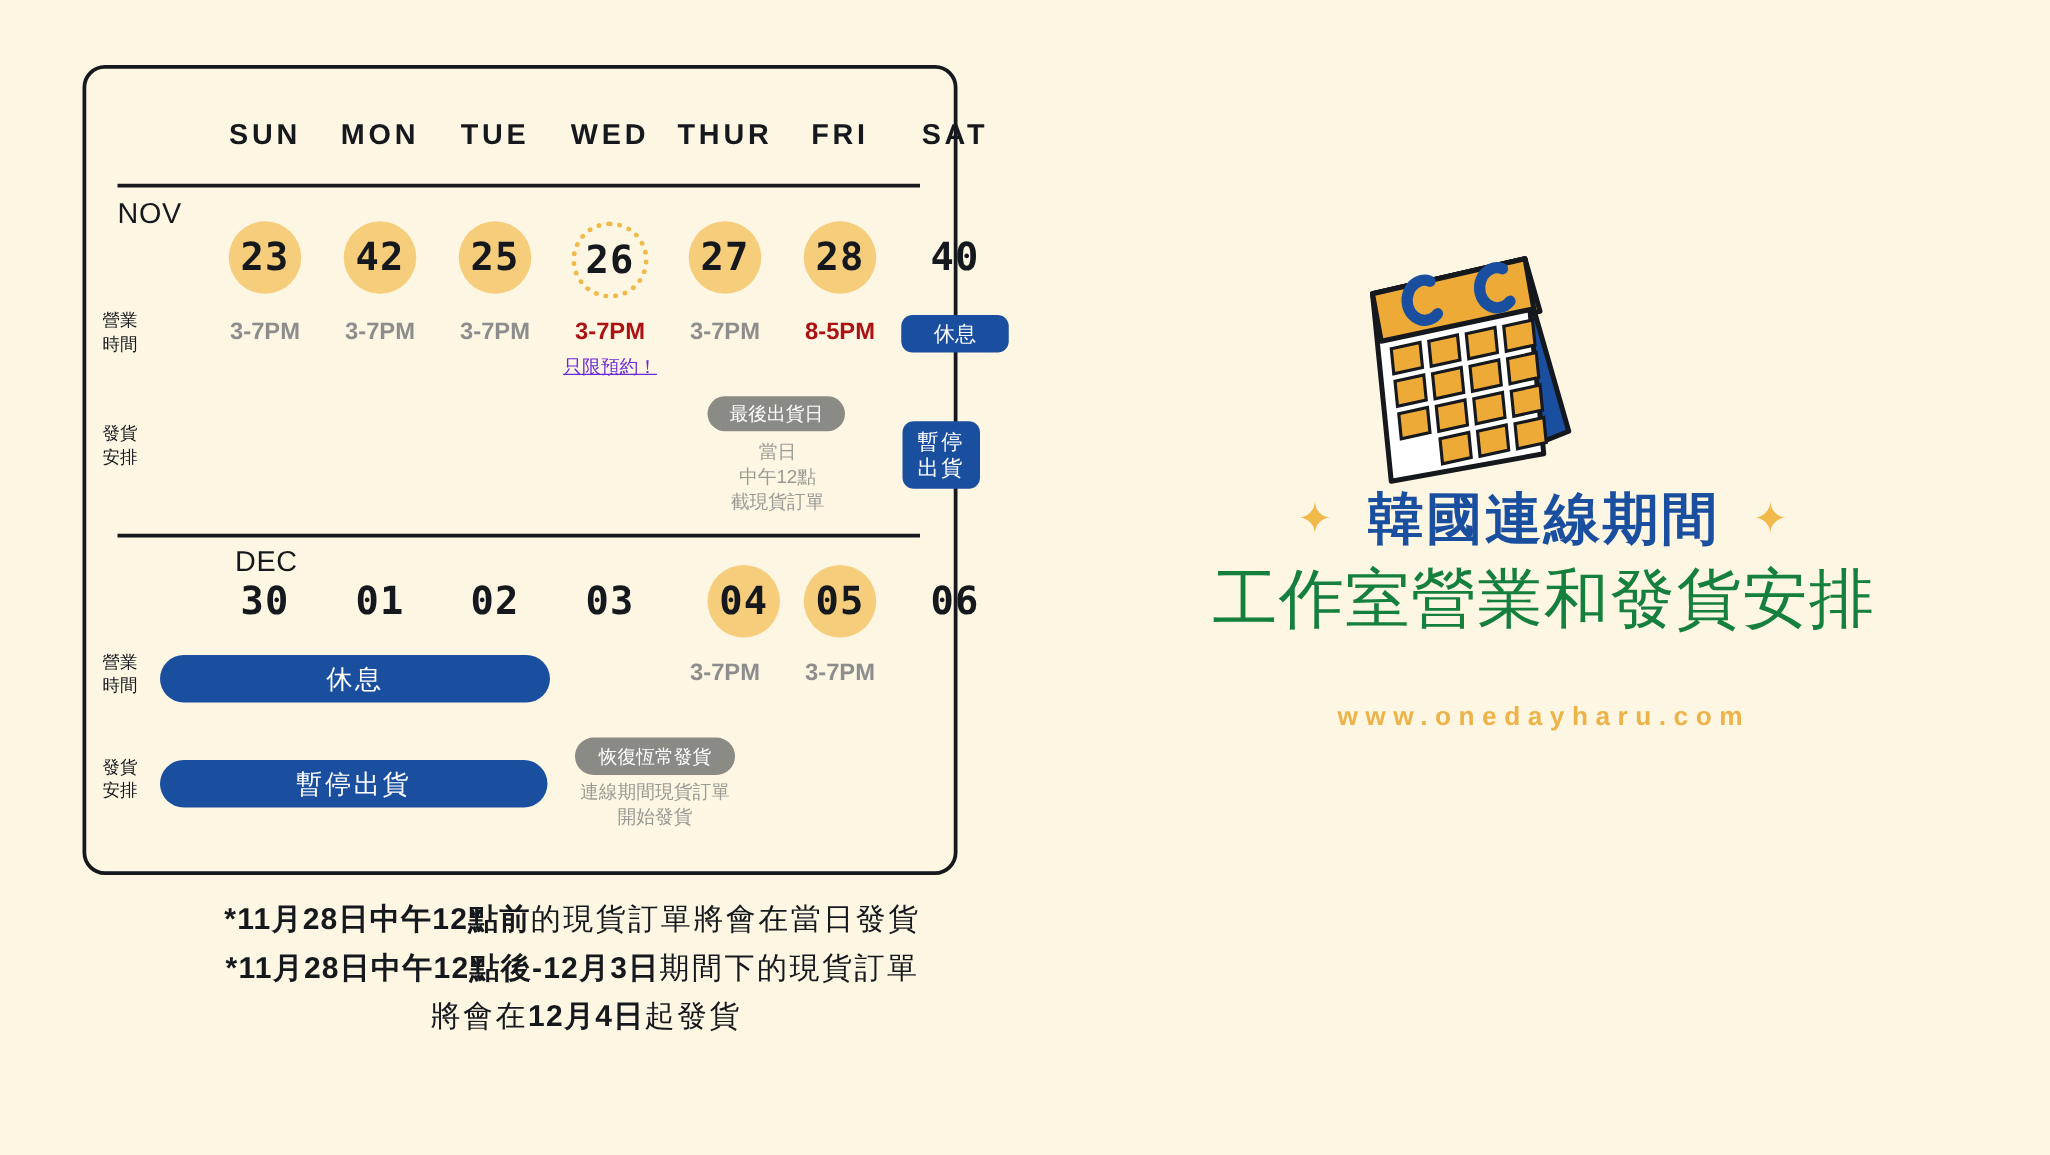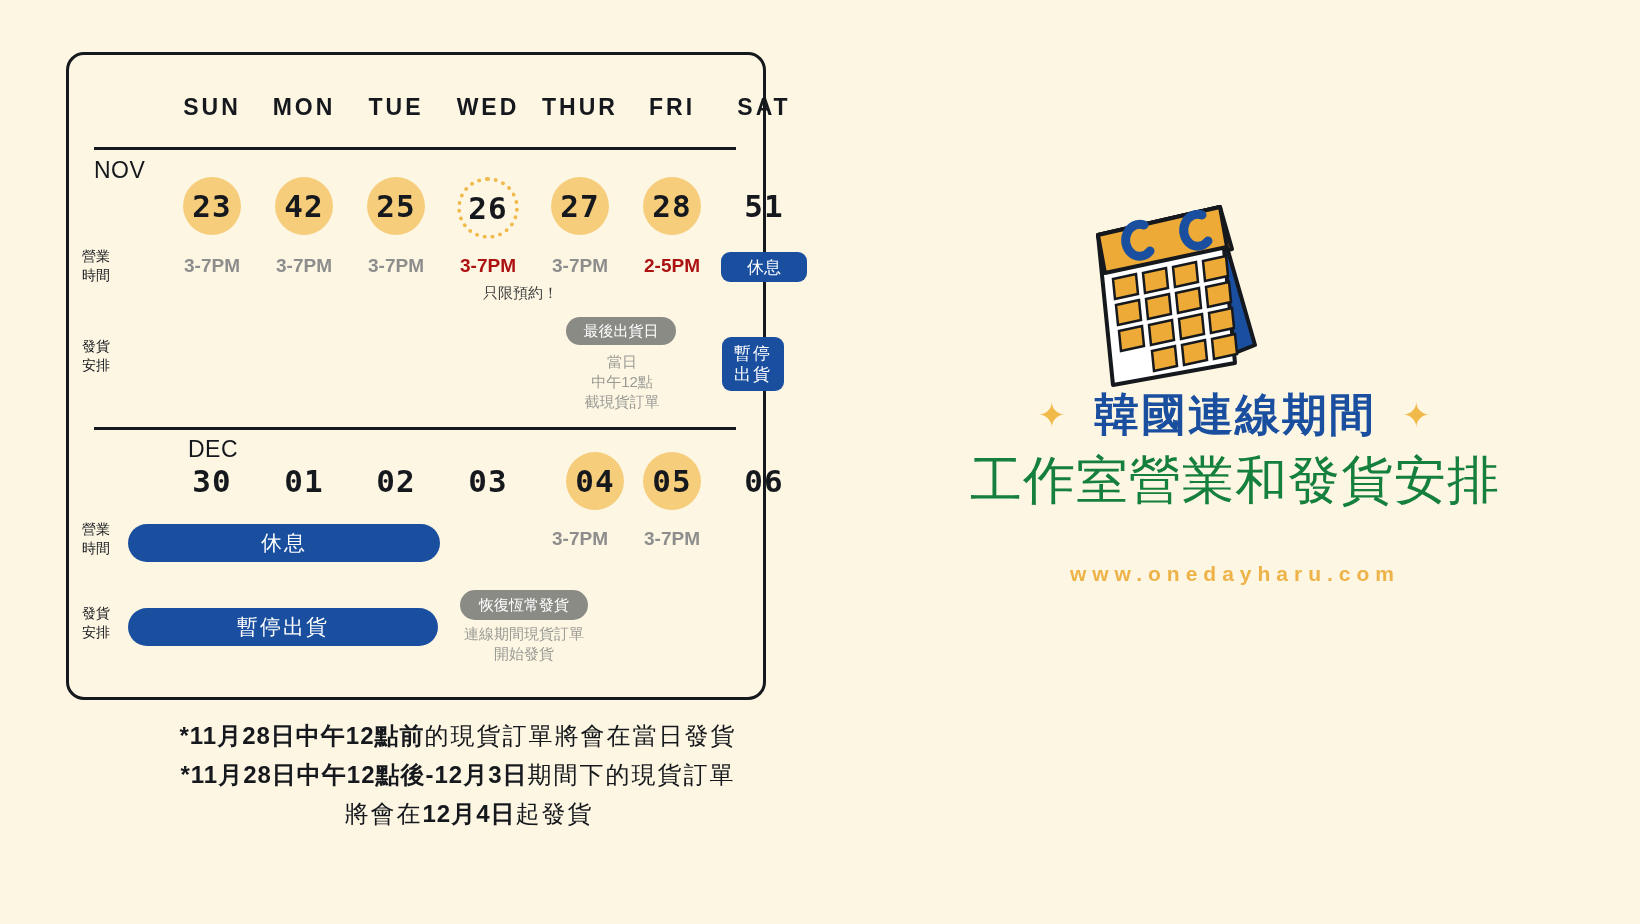--- a/index.html
+++ b/index.html
@@ -56,22 +56,22 @@
     text-align:left;width:46px;font-weight:400;
   }
 
   .hours{
     position:absolute;width:92px;text-align:center;
     font-size:19px;font-weight:700;color:#8d8d8d;
   }
   .hours.red{color:#ac1212;}
 
   .note-red{
-    position:absolute;width:140px;text-align:right;
-    font-size:15px;color:#404040;
+    position:absolute;width:140px;text-align:center;
+    font-size:15px;color:#6d28d9;text-decoration:underline;
   }
 
   .pill-blue{
     position:absolute;background:#1a4fa0;color:#ffffff;border-radius:10px;
     text-align:center;font-size:17px;display:flex;align-items:center;
     justify-content:center;line-height:21px;
   }
   .pill-grey{
     position:absolute;background:#8b8b86;color:#ffffff;border-radius:16px;
     text-align:center;font-size:15px;display:flex;align-items:center;
@@ -155,34 +155,34 @@
     <div class="daycell" style="left:376px;top:125px">
       <span class="daynum dotted">26</span>
     </div>
     <div class="daycell" style="left:468px;top:125px">
       <span class="daynum hl">27</span>
     </div>
     <div class="daycell" style="left:560px;top:125px">
       <span class="daynum hl">28</span>
     </div>
     <div class="daycell" style="left:652px;top:125px">
-      <span class="daynum">51</span>
+      <span class="daynum">40</span>
     </div>
 
     <div class="rowlabel" style="left:16px;top:195px">
       <div>營業</div>
       <div>時間</div>
     </div>
 
     <div class="hours" style="left:100px;top:203px">3-7PM</div>
     <div class="hours" style="left:192px;top:203px">3-7PM</div>
     <div class="hours" style="left:284px;top:203px">3-7PM</div>
     <div class="hours red" style="left:376px;top:203px">3-7PM</div>
     <div class="hours" style="left:468px;top:203px">3-7PM</div>
-    <div class="hours red" style="left:560px;top:203px">2-5PM</div>
+    <div class="hours red" style="left:560px;top:203px">8-5PM</div>
 
     <div class="pill-blue" style="left:655px;top:200px;width:86px;height:30px;border-radius:9px">休息</div>
 
     <div class="note-red" style="left:352px;top:232px">只限預約！</div>
 
     <div class="rowlabel" style="left:16px;top:285px">
       <div>發貨</div>
       <div>安排</div>
     </div>
 

